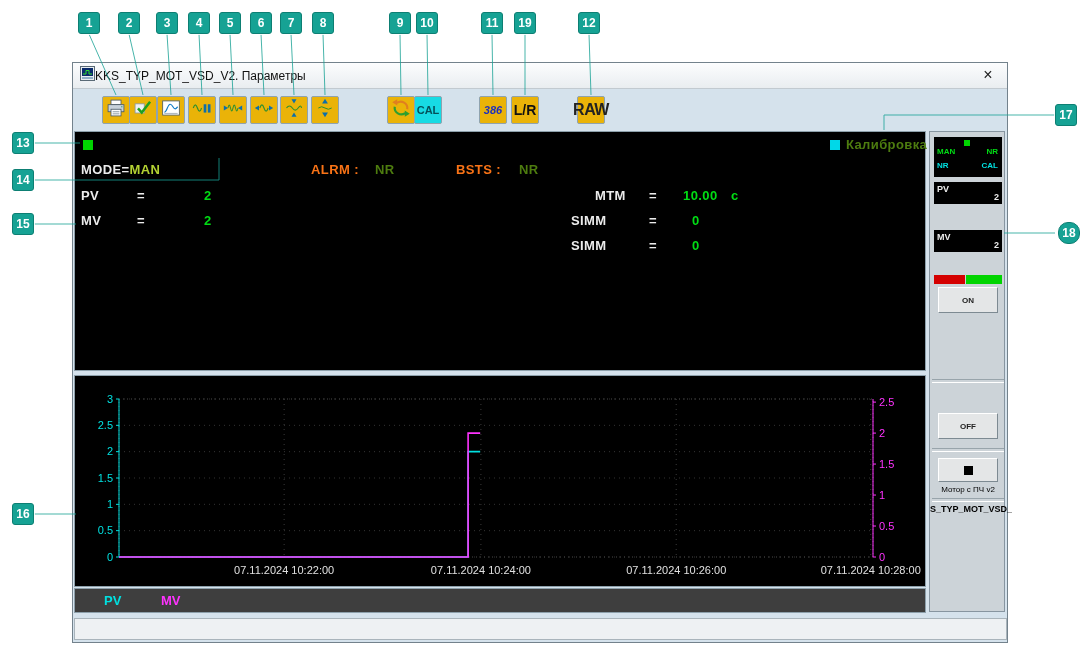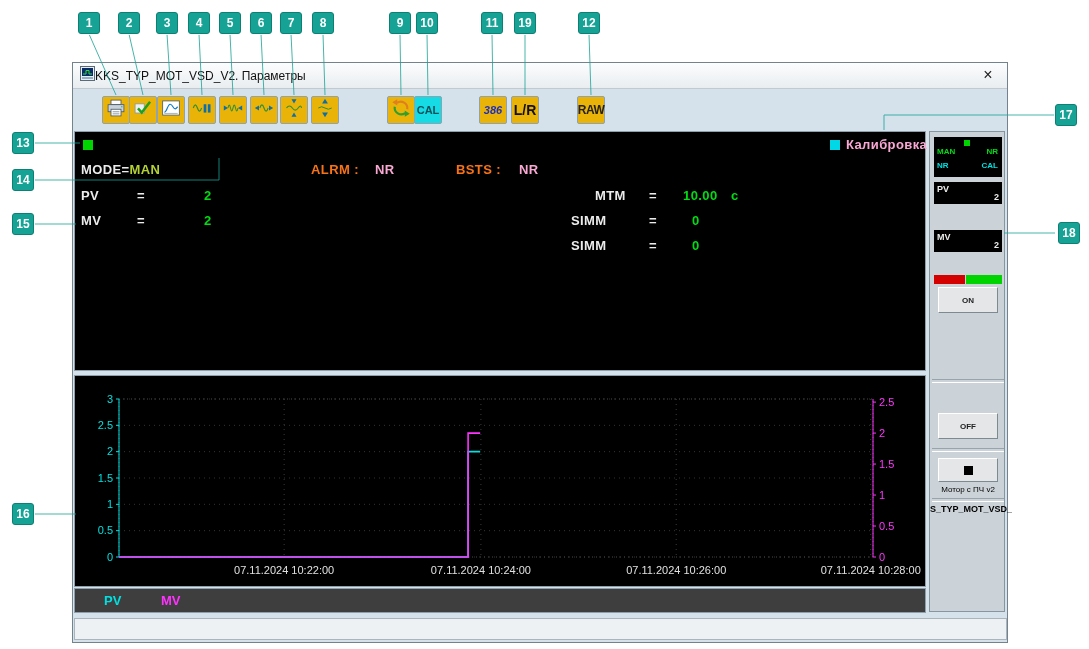--- a/index.html
+++ b/index.html
@@ -14,27 +14,27 @@
   .title-text{font-size:12px;color:#111;}
   .close-btn{position:absolute;right:8px;top:2px;width:22px;height:20px;display:flex;
              align-items:center;justify-content:center;font-size:16px;color:#222;cursor:pointer;}
   
   .tbtn{position:absolute;top:96px;width:28px;height:28px;background:#eab308;
         border:1px solid #8fa3af;border-radius:2px;display:flex;align-items:center;
         justify-content:center;box-sizing:border-box;cursor:pointer;}
   .tbtn.cal{background:#17dbe4;font-weight:bold;font-size:11px;color:#04515a;}
   .tbtn.t386{font-weight:bold;font-style:italic;font-size:11px;color:#1b2fc0;}
   .tbtn.lr{font-weight:bold;font-size:14px;color:#111;}
-  .tbtn.raw{font-weight:bold;font-size:12px;color:#222;letter-spacing:-0.5px;}
+  .tbtn.raw{font-weight:bold;font-size:16px;color:#222;letter-spacing:-0.5px;}
   
   .main-panel{position:absolute;left:74px;top:131px;width:852px;height:240px;background:#000;
               border:1px solid #8da0ab;box-sizing:border-box;}
   .sc{position:absolute;font-weight:bold;font-size:13px;letter-spacing:.4px;
       white-space:nowrap;color:#ececec;}
-  .c-cyan{color:#f9a8d4}.c-grn{color:#00dc14}.c-mode{color:#b4d232}.c-gray{color:#f97316}
+  .c-cyan{color:#4d7c0f}.c-grn{color:#00dc14}.c-mode{color:#b4d232}.c-gray{color:#f97316}
   .sq{position:absolute;width:10px;height:10px;}
   
   #trend-svg{position:absolute;left:74px;top:375px;background:#000;border:1px solid #8da0ab;box-sizing:border-box;}
   #trend-svg text{font-family:"Liberation Sans",sans-serif;}
   .legend-bar{position:absolute;left:74px;top:588px;width:852px;height:25px;background:#3e3e3e;
               border:1px solid #8da0ab;box-sizing:border-box;}
   .legend-bar span{position:absolute;top:4px;font-weight:bold;font-size:13px;}
   .statusbar{position:absolute;left:74px;top:618px;width:933px;height:22px;background:#eef1f3;
              border:1px solid #a9b4bb;box-sizing:border-box;}
   
@@ -298,15 +298,15 @@
   <div class="badge" style="left:389px;top:12px;">9</div>
   <div class="badge" style="left:416px;top:12px;">10</div>
   <div class="badge" style="left:481px;top:12px;">11</div>
   <div class="badge" style="left:514px;top:12px;">19</div>
   <div class="badge" style="left:578px;top:12px;">12</div>
   <div class="badge" style="left:12px;top:132px;">13</div>
   <div class="badge" style="left:12px;top:169px;">14</div>
   <div class="badge" style="left:12px;top:213px;">15</div>
   <div class="badge" style="left:12px;top:503px;">16</div>
   <div class="badge" style="left:1055px;top:104px;">17</div>
-  <div class="badge" style="left:1058px;top:222px;">18</div>
+  <div class="badge" style="left:1058px;top:222px;border-radius:10px;">18</div>
 
 </div>
 
 </body></html>

